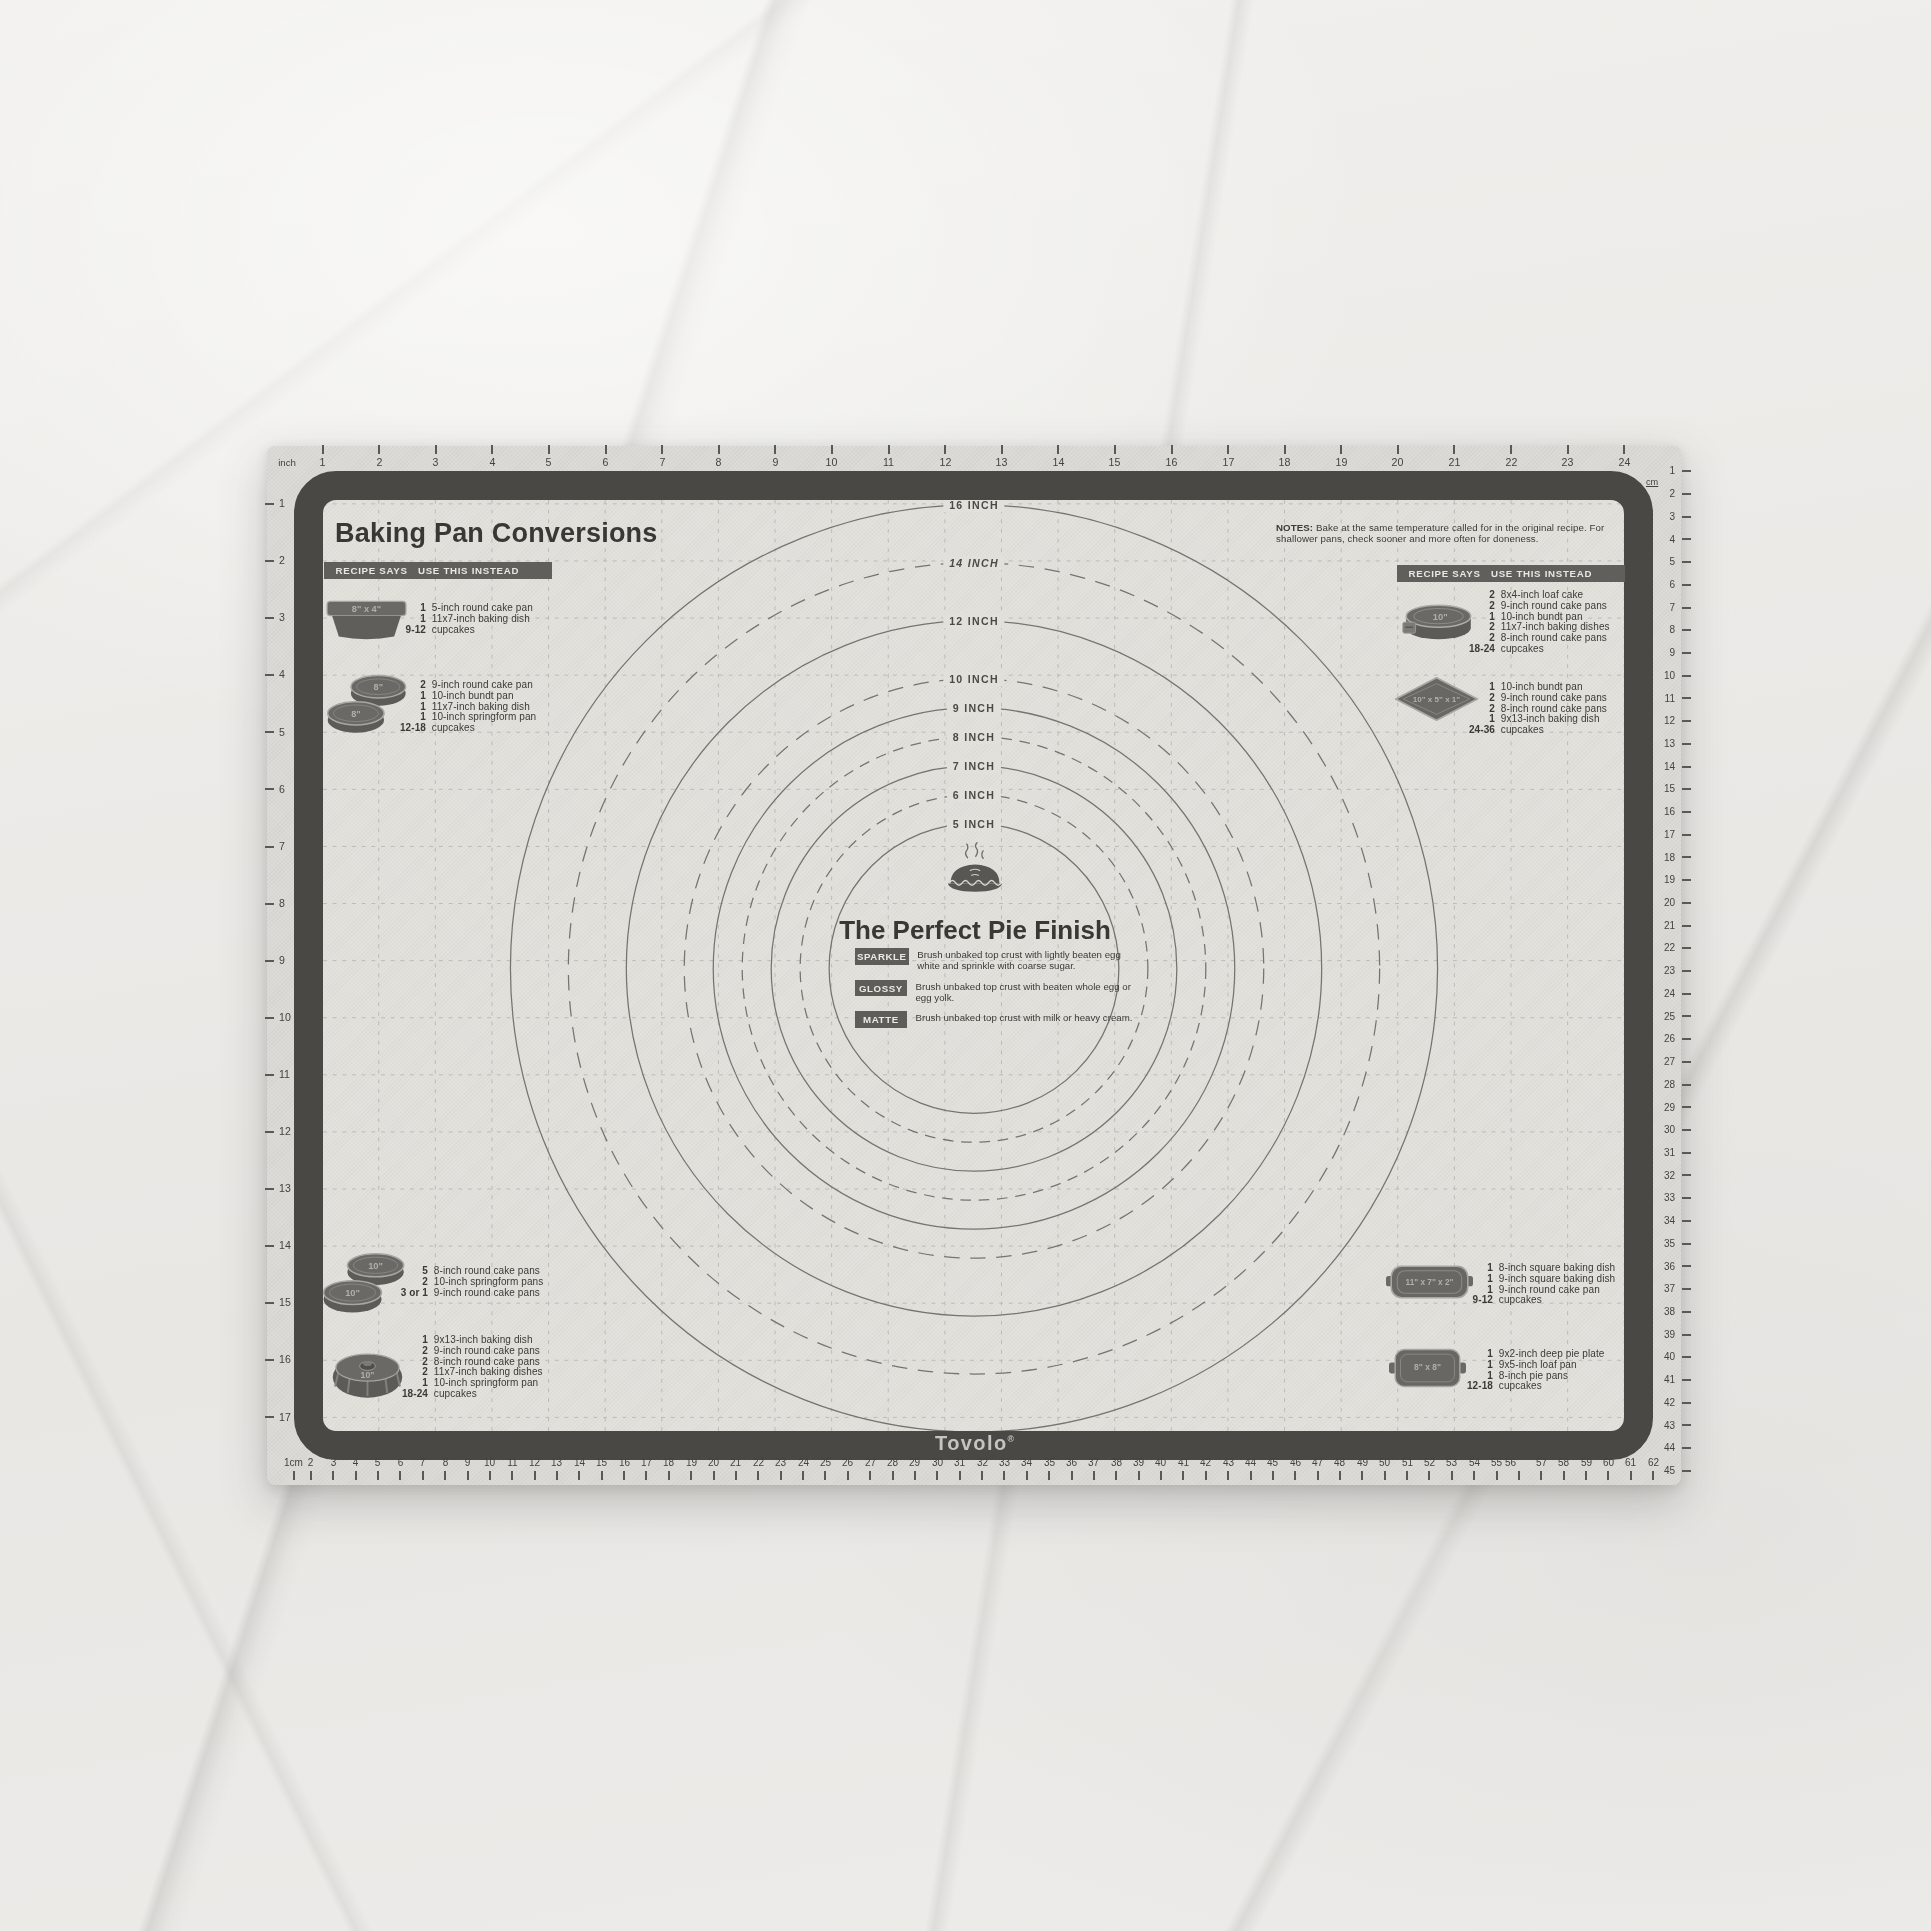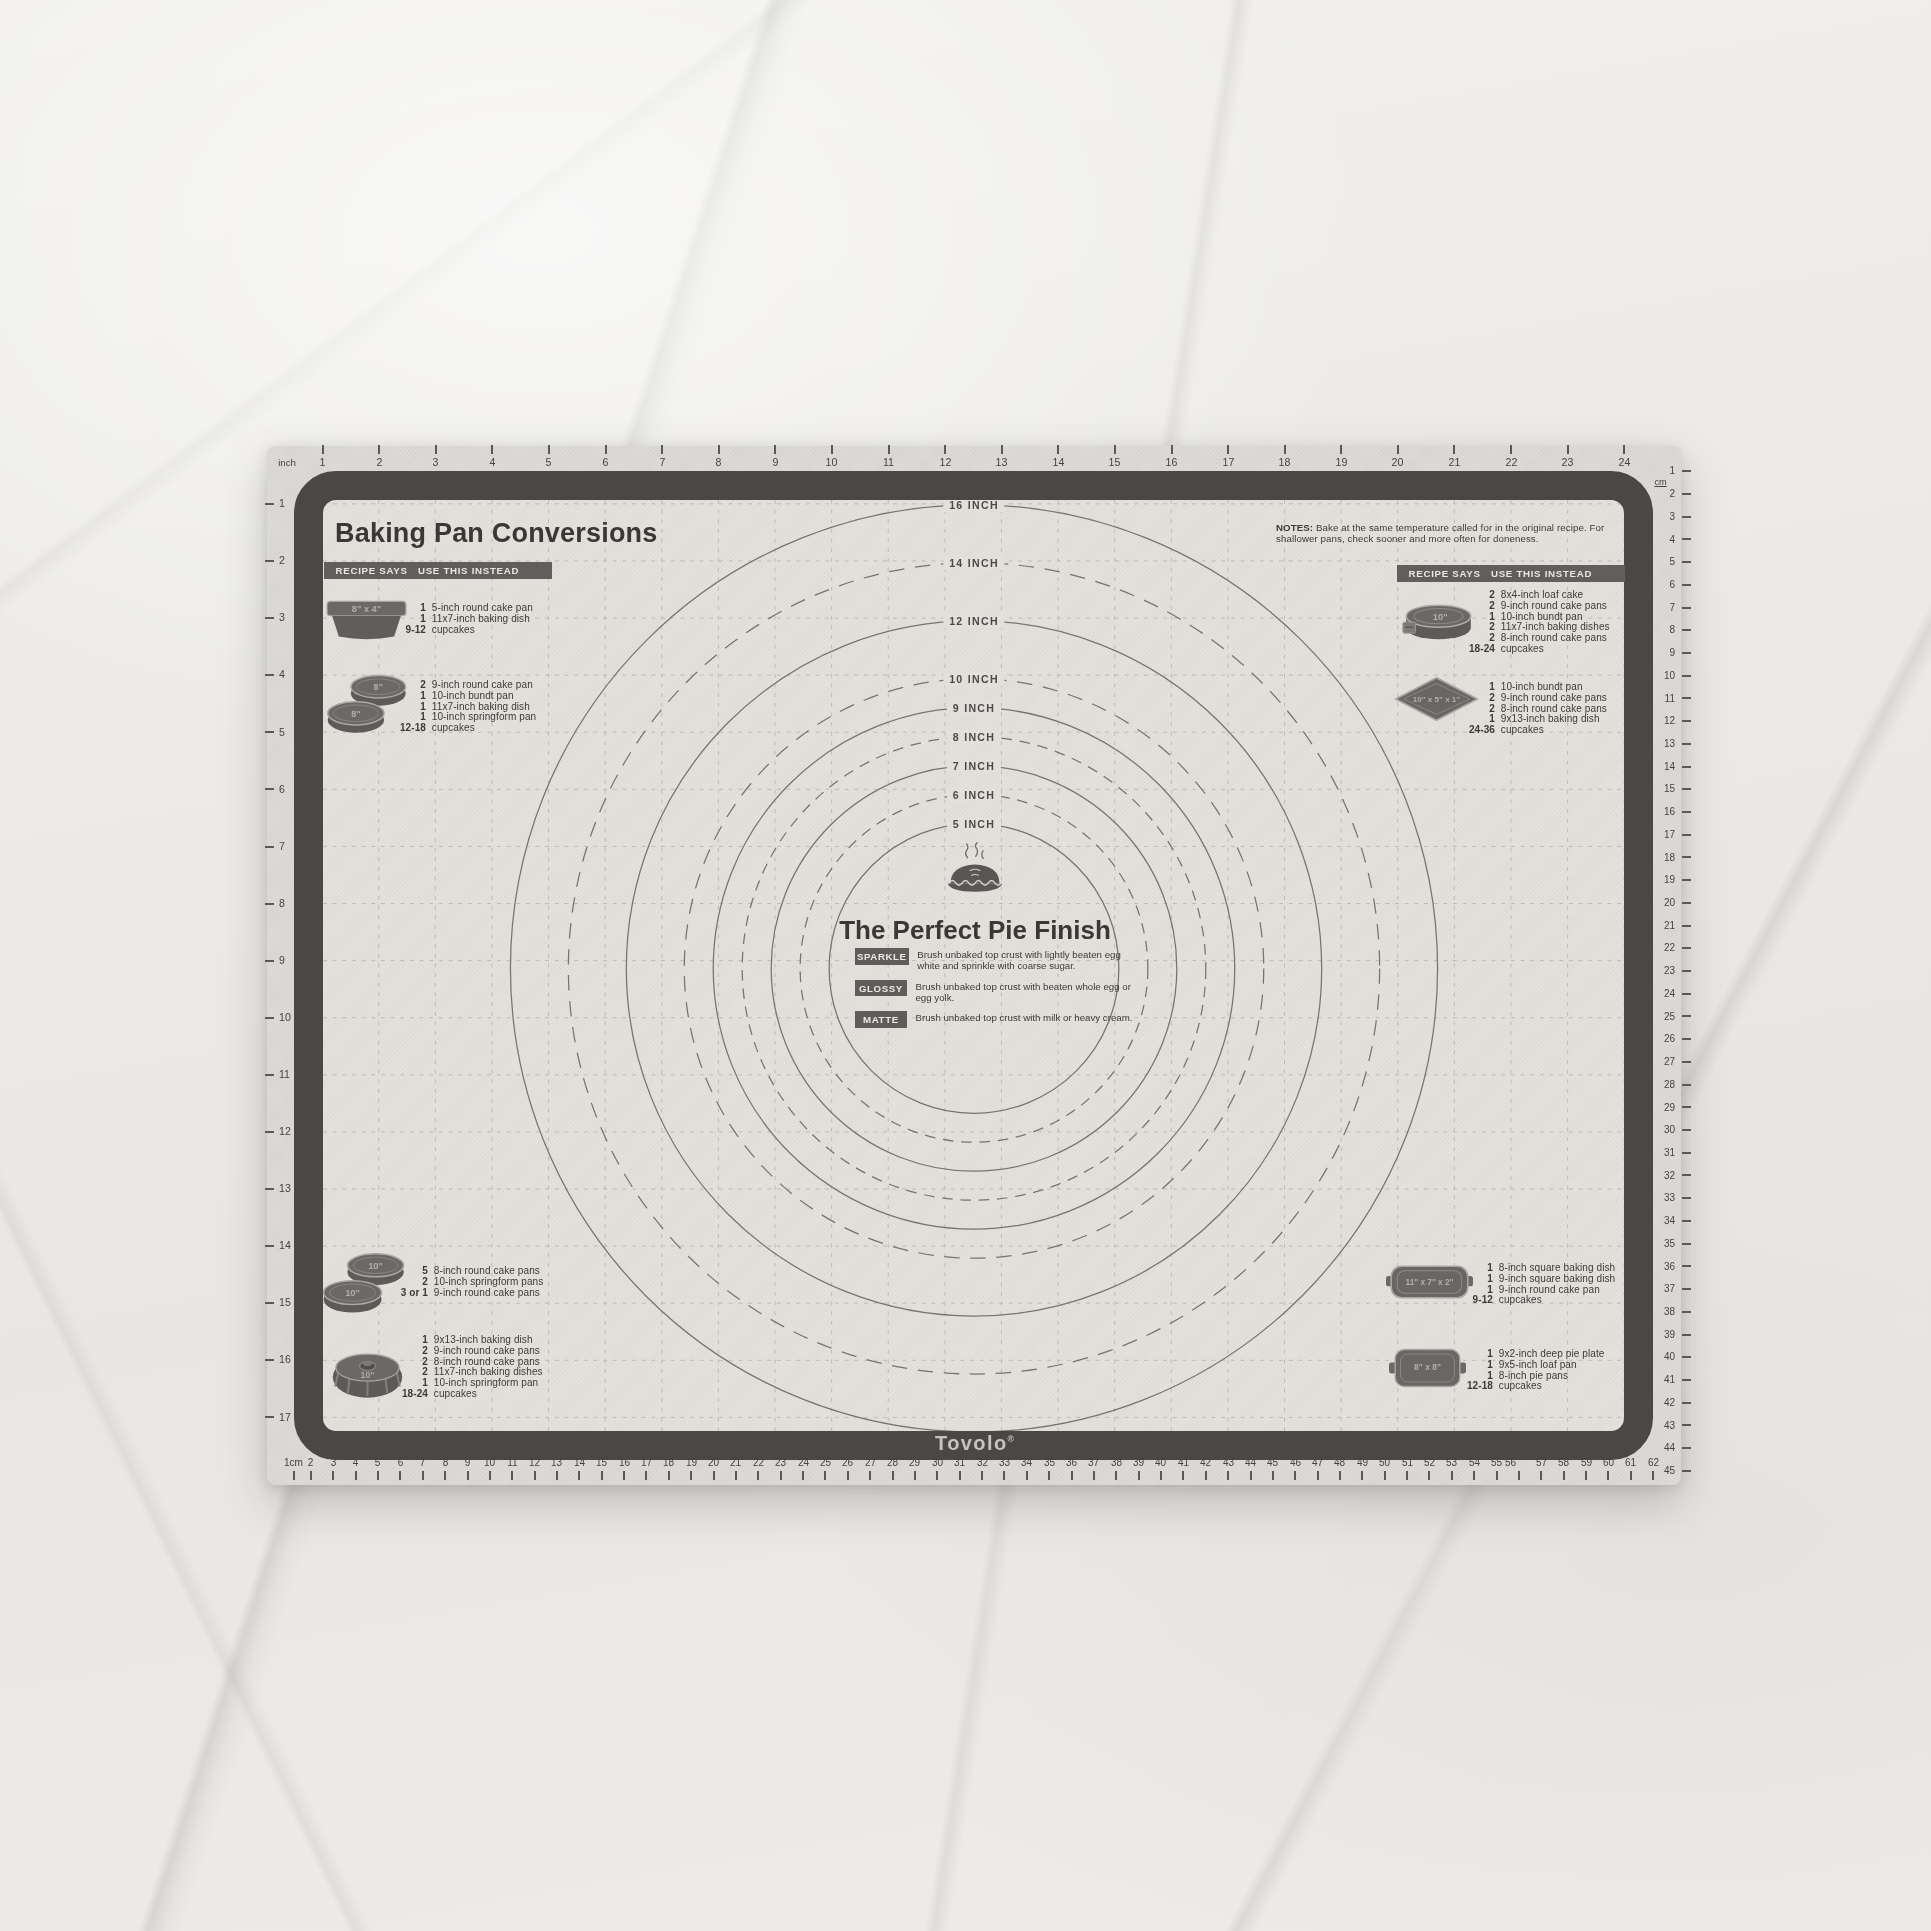--- a/index.html
+++ b/index.html
@@ -110,21 +110,21 @@
       <circle cx="1009" cy="1003" r="360" fill="none" stroke="#75746f" stroke-width="1.3"></circle>
       <circle cx="1009" cy="1003" r="300" fill="none" stroke="#75746f" stroke-width="1.3" stroke-dasharray="16 11"></circle>
       <circle cx="1009" cy="1003" r="270" fill="none" stroke="#75746f" stroke-width="1.3"></circle>
       <circle cx="1009" cy="1003" r="240" fill="none" stroke="#75746f" stroke-width="1.3" stroke-dasharray="11 8"></circle>
       <circle cx="1009" cy="1003" r="210" fill="none" stroke="#75746f" stroke-width="1.3"></circle>
       <circle cx="1009" cy="1003" r="180" fill="none" stroke="#75746f" stroke-width="1.3" stroke-dasharray="11 8"></circle>
       <circle cx="1009" cy="1003" r="150" fill="none" stroke="#75746f" stroke-width="1.3"></circle>
     </svg>
   <div id="ring-labels">
       <div class="ring-label" style="left: 974px; top: 505px; position: absolute;">16 INCH</div>
-      <div class="ring-label" style="left: 974px; top: 563px; position: absolute;">14 INCH</div>
+      <div class="ring-label" style="left: 974px; top: 563px; position: absolute; font-style: italic;">14 INCH</div>
       <div class="ring-label" style="left: 974px; top: 621px; position: absolute;">12 INCH</div>
       <div class="ring-label" style="left: 974px; top: 679px; position: absolute;">10 INCH</div>
       <div class="ring-label" style="left: 974px; top: 708px; position: absolute;">9 INCH</div>
       <div class="ring-label" style="left: 974px; top: 737px; position: absolute;">8 INCH</div>
       <div class="ring-label" style="left: 974px; top: 766px; position: absolute;">7 INCH</div>
       <div class="ring-label" style="left: 974px; top: 795px; position: absolute;">6 INCH</div>
       <div class="ring-label" style="left: 974px; top: 824px; position: absolute;">5 INCH</div>
     </div>
   <div id="mat-frame" class="abs"></div>
   <div id="brand" class="abs"><span>Tovolo</span><span class="reg">®</span></div>
@@ -384,21 +384,21 @@
       <div class="rnum" style="left: 279px; top: 1297px; width: 23px; position: absolute;">15</div>
       <div class="tickh" style="left: 265px; top: 1302px; position: absolute;"></div>
       <div class="rnum" style="left: 279px; top: 1354px; width: 23px; position: absolute;">16</div>
       <div class="tickh" style="left: 265px; top: 1359px; position: absolute;"></div>
       <div class="rnum" style="left: 279px; top: 1412px; width: 23px; position: absolute;">17</div>
       <div class="tickh" style="left: 265px; top: 1416px; position: absolute;"></div>
     </div>
   <div id="ruler-right">
       <div class="rnum cmn" style="left: 1646px; top: 465px; width: 29px; text-align: right; position: absolute;">1</div>
       <div class="tickh" style="left: 1682px; top: 470px; position: absolute;"></div>
-      <div class="rnum cmn" style="left: 1646px; top: 477px; width: 29px; text-align: center; font-size: 9.2px; position: absolute; text-decoration: underline;">cm</div>
+      <div class="rnum cmn" style="left: 1646px; top: 477px; width: 29px; text-align: left; font-size: 9.2px; position: absolute; text-decoration: underline;">cm</div>
       <div class="rnum cmn" style="left: 1646px; top: 488px; width: 29px; text-align: right; position: absolute;">2</div>
       <div class="tickh" style="left: 1682px; top: 493px; position: absolute;"></div>
       <div class="rnum cmn" style="left: 1646px; top: 511px; width: 29px; text-align: right; position: absolute;">3</div>
       <div class="tickh" style="left: 1682px; top: 516px; position: absolute;"></div>
       <div class="rnum cmn" style="left: 1646px; top: 534px; width: 29px; text-align: right; position: absolute;">4</div>
       <div class="tickh" style="left: 1682px; top: 538px; position: absolute;"></div>
       <div class="rnum cmn" style="left: 1646px; top: 556px; width: 29px; text-align: right; position: absolute;">5</div>
       <div class="tickh" style="left: 1682px; top: 561px; position: absolute;"></div>
       <div class="rnum cmn" style="left: 1646px; top: 579px; width: 29px; text-align: right; position: absolute;">6</div>
       <div class="tickh" style="left: 1682px; top: 584px; position: absolute;"></div>

